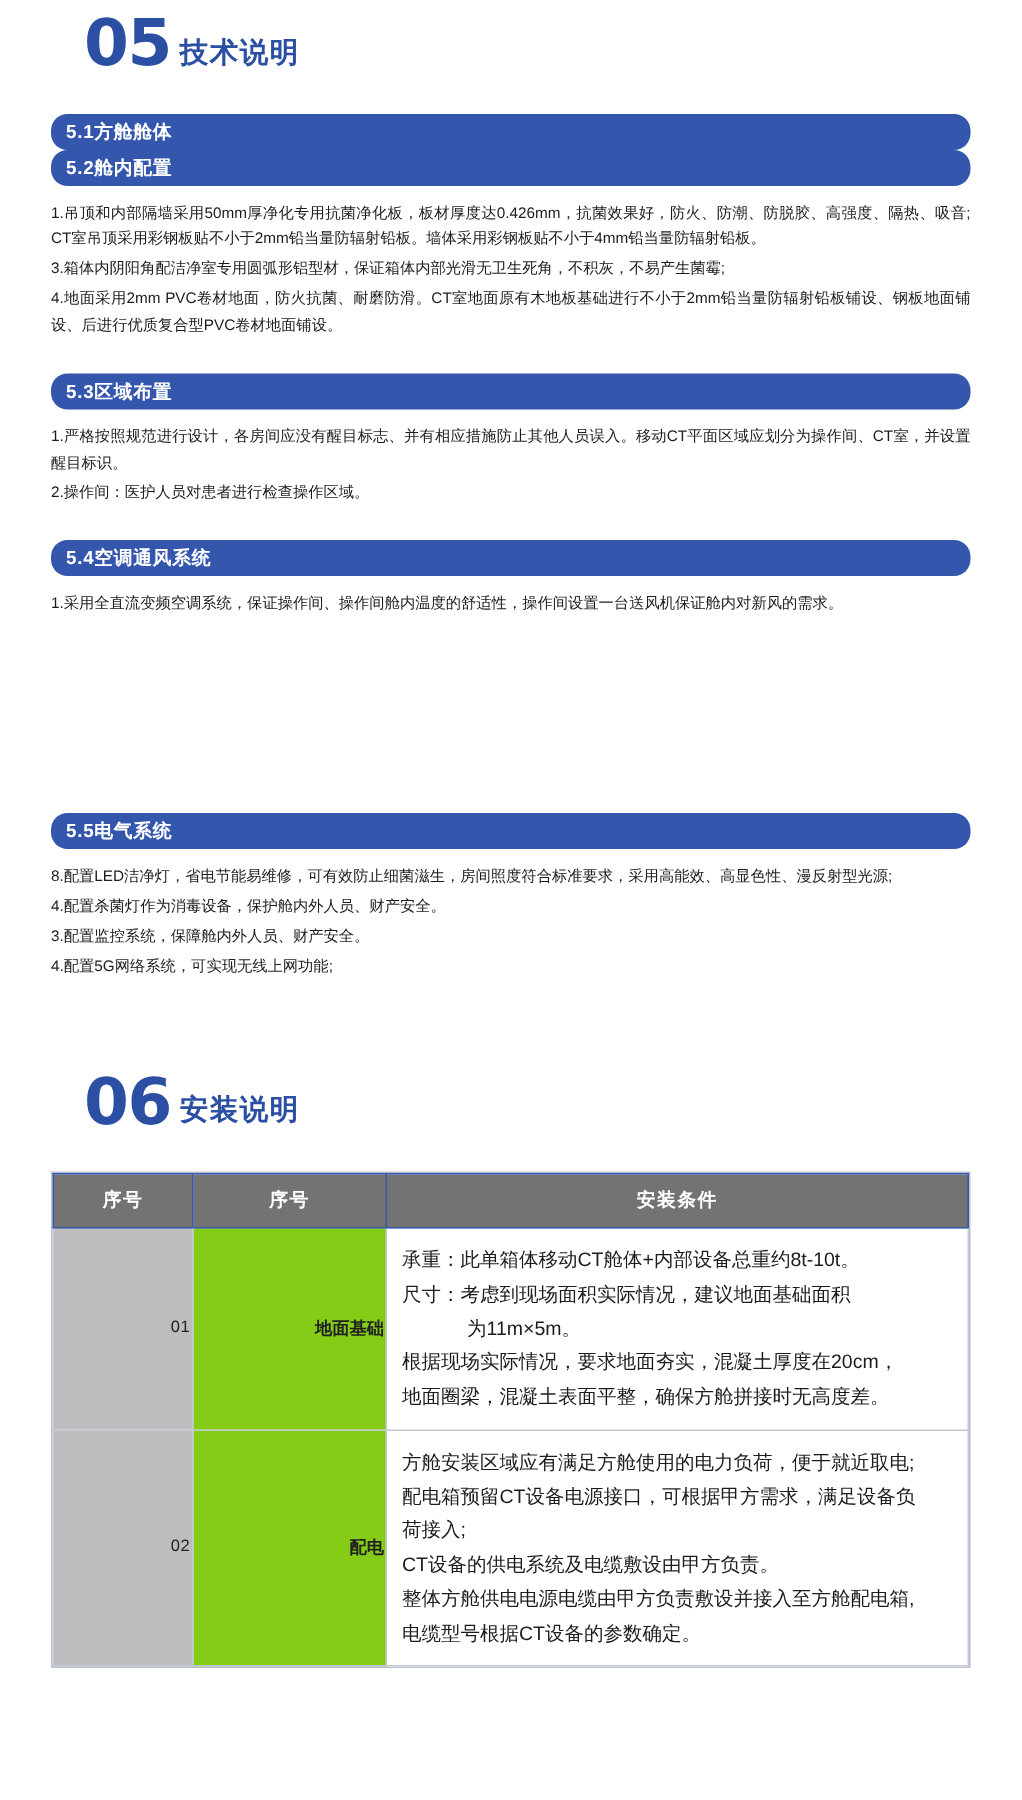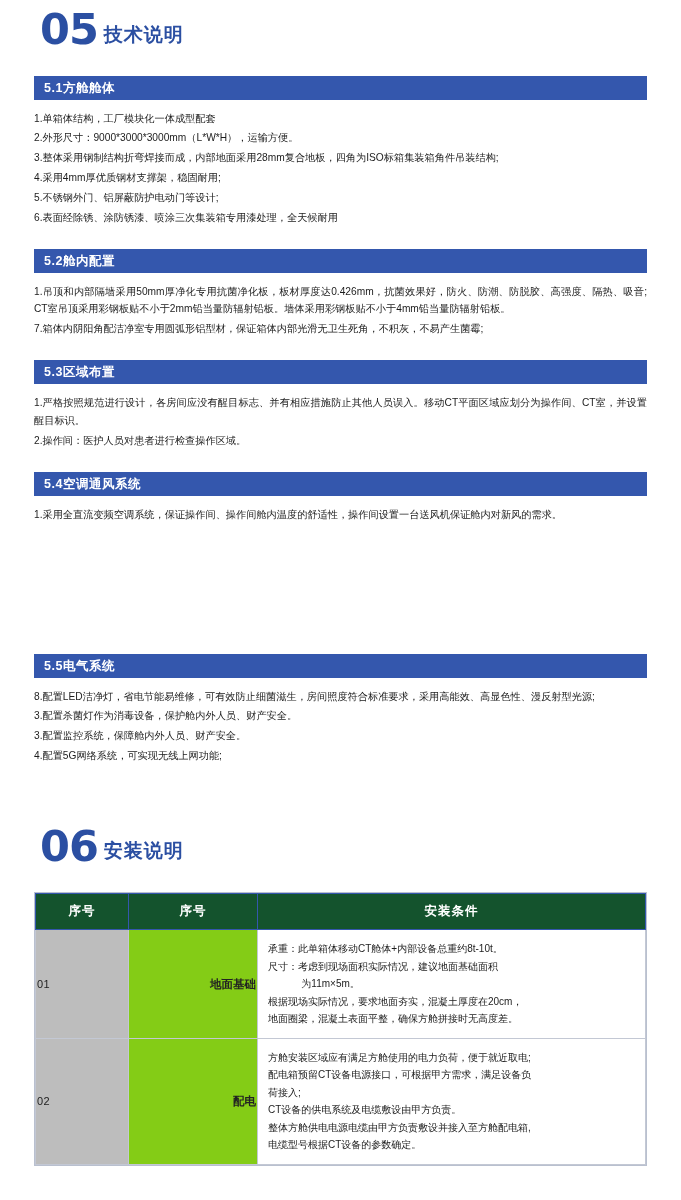--- a/index.html
+++ b/index.html
@@ -18,21 +18,21 @@
     position: relative;
     width: 681px;
     padding: 0 0 24px 0;
     box-sizing: border-box;
   }
 
   
   .big-heading {
     display: flex;
     align-items: flex-end;
-    padding-left: 40px;
+    padding-left: 56px;
     margin-top: 10px;
     margin-bottom: 26px;
   }
   .big-heading .num {
     font-family: "DejaVu Sans", sans-serif;
     font-size: 43px;
     font-weight: 800;
     line-height: 0.92;
     color: #2b4fa2;
     letter-spacing: -1px;
@@ -51,20 +51,21 @@
     margin: 0 34px 0 34px;
     background: #3457ad;
     color: #ffffff;
     font-size: 12.5px;
     font-weight: 700;
     letter-spacing: .5px;
     padding: 5px 0 5px 10px;
     box-sizing: border-box;
     height: 24px;
     line-height: 14px;
+    border-radius: 11px;
   }
 
   .body-block {
     margin: 10px 34px 22px 34px;
     font-size: 10.2px;
     line-height: 1.75;
     color: #1c1c1c;
   }
   .body-block p {
     margin: 0 0 2px 0;
@@ -78,41 +79,41 @@
     margin: 22px 34px 0 34px;
     border: 1px solid #b9c0cf;
     border-collapse: collapse;
   }
   table.install {
     width: 100%;
     border-collapse: collapse;
     table-layout: fixed;
   }
   table.install th {
-    background: #14532d;
+    background: #737373;
     color: #fff;
     font-size: 12.5px;
     font-weight: 700;
     letter-spacing: 1px;
     padding: 9px 4px;
     border: 1px solid #3457ad;
     text-align: center;
   }
   table.install th.c1 { width: 84px; }
   table.install th.c2 { width: 120px; }
   table.install td {
     border: 1px solid #c3c8d4;
     vertical-align: middle;
-    font-size: 10px;
+    font-size: 13px;
     line-height: 1.75;
   }
   table.install td.idx {
     background: #bdbdbd;
     color: #222;
-    text-align: left;
+    text-align: right;
     font-size: 11px;
     letter-spacing: .5px;
   }
   table.install td.name {
     background: #84cc16;
     color: #222;
     text-align: right;
     font-size: 11.5px;
     font-weight: 700;
   }
@@ -127,52 +128,45 @@
 <body>
 
 <div class="page">
 
   <div class="big-heading">
     <span class="num">05</span>
     <span class="title">技术说明</span>
   </div>
 
   <div class="bar">5.1方舱舱体</div>
-  <div class="body-block">
-    <p>1.单箱体结构，工厂模块化一体成型配套</p>
-    <p>2.外形尺寸：9000*3000*3000mm（L*W*H），运输方便。</p>
-    <p>3.整体采用钢制结构折弯焊接而成，内部地面采用28mm复合地板，四角为ISO标箱集装箱角件吊装结构;</p>
-    <p>4.采用4mm厚优质钢材支撑架，稳固耐用;</p>
-    <p>5.不锈钢外门、铝屏蔽防护电动门等设计;</p>
-    <p>6.表面经除锈、涂防锈漆、喷涂三次集装箱专用漆处理，全天候耐用</p>
-  </div>
 
   <div class="bar">5.2舱内配置</div>
   <div class="body-block">
     <p>1.吊顶和内部隔墙采用50mm厚净化专用抗菌净化板，板材厚度达0.426mm，抗菌效果好，防火、防潮、防脱胶、高强度、隔热、吸音; CT室吊顶采用彩钢板贴不小于2mm铅当量防辐射铅板。墙体采用彩钢板贴不小于4mm铅当量防辐射铅板。</p>
-    <p>7.箱体内阴阳角配洁净室专用圆弧形铝型材，保证箱体内部光滑无卫生死角，不积灰，不易产生菌霉;</p>
+    <p>3.箱体内阴阳角配洁净室专用圆弧形铝型材，保证箱体内部光滑无卫生死角，不积灰，不易产生菌霉;</p>
+    <p>4.地面采用2mm PVC卷材地面，防火抗菌、耐磨防滑。CT室地面原有木地板基础进行不小于2mm铅当量防辐射铅板铺设、钢板地面铺设、后进行优质复合型PVC卷材地面铺设。</p>
   </div>
 
   <div class="bar">5.3区域布置</div>
   <div class="body-block">
     <p>1.严格按照规范进行设计，各房间应没有醒目标志、并有相应措施防止其他人员误入。移动CT平面区域应划分为操作间、CT室，并设置醒目标识。</p>
     <p>2.操作间：医护人员对患者进行检查操作区域。</p>
   </div>
 
   <div class="bar">5.4空调通风系统</div>
   <div class="body-block">
     <p>1.采用全直流变频空调系统，保证操作间、操作间舱内温度的舒适性，操作间设置一台送风机保证舱内对新风的需求。</p>
   </div>
 
   <div class="spacer-lg"></div>
 
   <div class="bar">5.5电气系统</div>
   <div class="body-block">
     <p>8.配置LED洁净灯，省电节能易维修，可有效防止细菌滋生，房间照度符合标准要求，采用高能效、高显色性、漫反射型光源;</p>
-    <p>3.配置杀菌灯作为消毒设备，保护舱内外人员、财产安全。</p>
+    <p>4.配置杀菌灯作为消毒设备，保护舱内外人员、财产安全。</p>
     <p>3.配置监控系统，保障舱内外人员、财产安全。</p>
     <p>4.配置5G网络系统，可实现无线上网功能;</p>
   </div>
 
   <div class="spacer-md"></div>
 
   <div class="big-heading">
     <span class="num">06</span>
     <span class="title">安装说明</span>
   </div>

